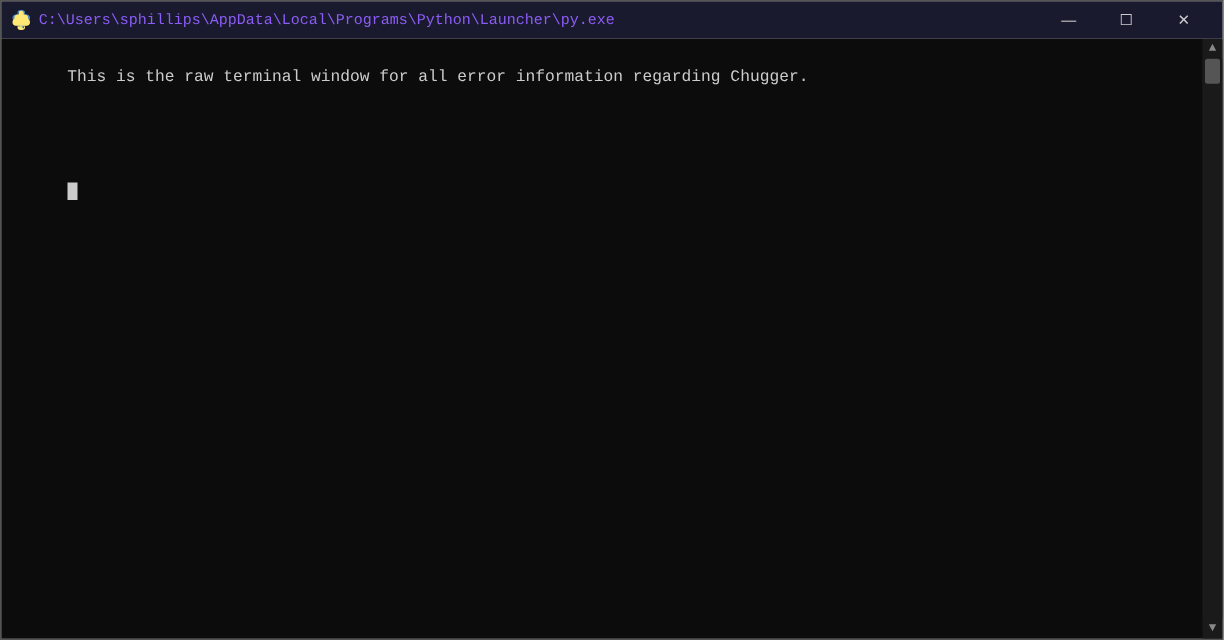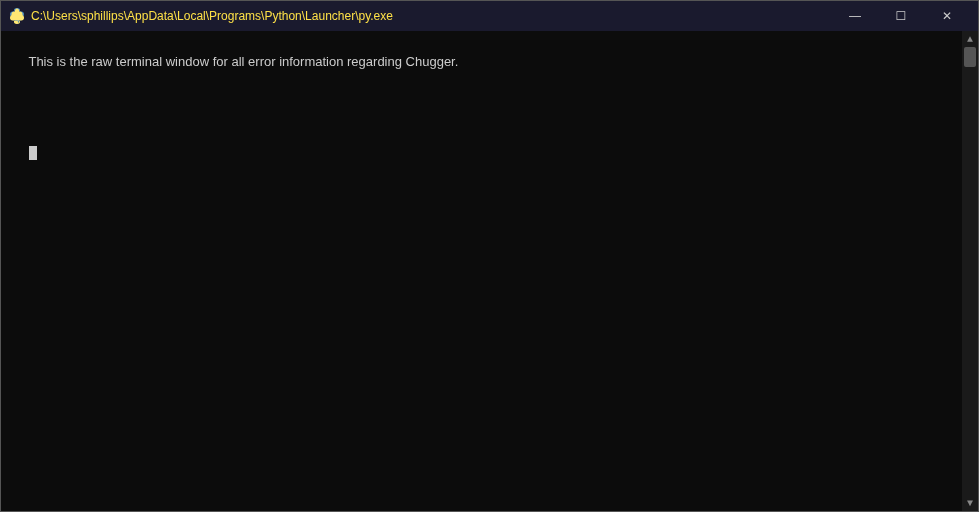--- a/index.html
+++ b/index.html
@@ -34,23 +34,23 @@
     }
 
     .titlebar-icon {
       width: 16px;
       height: 16px;
       margin-right: 6px;
       flex-shrink: 0;
     }
 
     .titlebar-title {
-      color: #fde047;
+      color: #8b5cf6;
       font-size: 12px;
-      font-family: Liberation Sans, sans-serif;
+      font-family: Liberation Mono, monospace;
       flex: 1;
     }
 
     .titlebar-controls {
       display: flex;
       align-items: center;
       gap: 0;
     }
 
     .titlebar-btn {
@@ -70,21 +70,21 @@
     .terminal-body {
       background: #0c0c0c;
       flex: 1;
       padding: 4px 6px;
       overflow: hidden;
       position: relative;
     }
 
     .terminal-text {
       color: #cccccc;
-      font-family: Liberation Sans, sans-serif;
+      font-family: Liberation Mono, monospace;
       font-size: 13px;
       line-height: 1.4;
       white-space: pre;
     }
 
     .cursor {
       display: inline-block;
       width: 8px;
       height: 14px;
       background: #cccccc;

